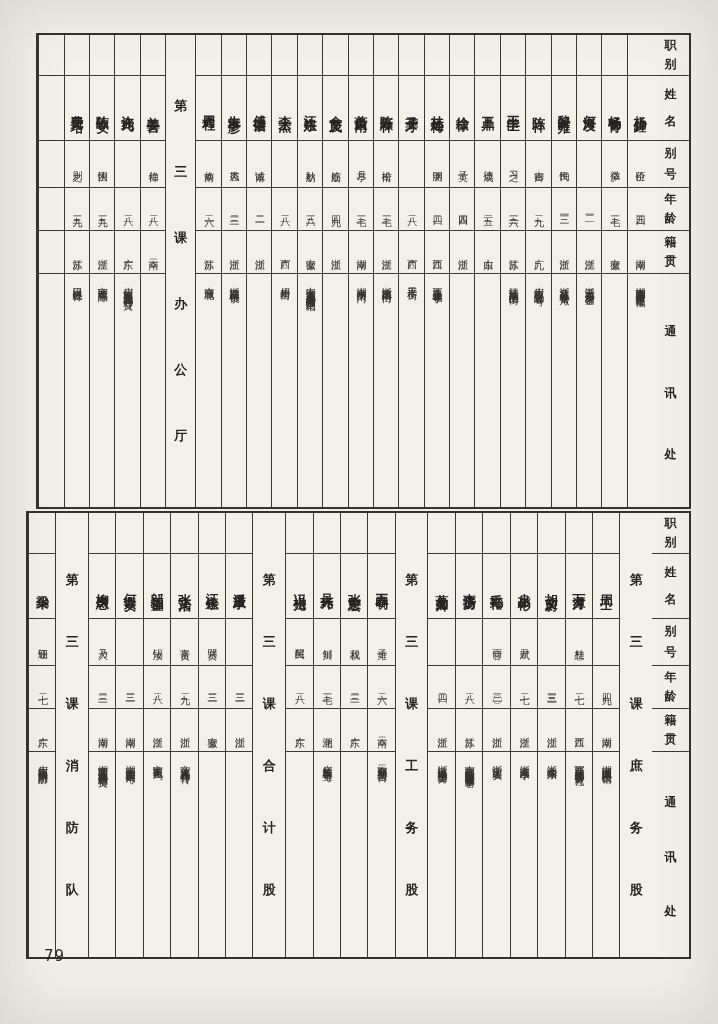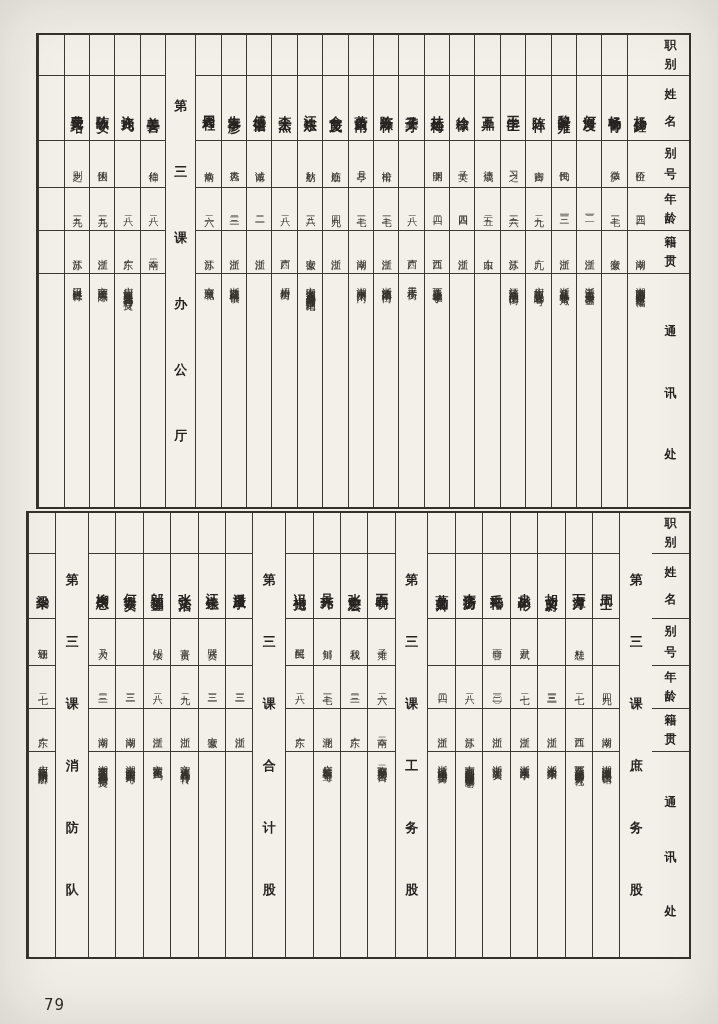--- a/index.html
+++ b/index.html
@@ -60,21 +60,21 @@
     align-items:center;height:100%;width:100%;
   }
   .charstack span{display:block;}
   .hcell .charstack span{font-size:12px;font-weight:bold;}
   .groupcell{
     flex:1 1 auto;border-bottom:none;
   }
   .groupcell .charstack{padding:14px 0;box-sizing:border-box;}
   .groupcell .charstack span{font-size:13px;font-weight:bold;}
   .page-number{
-    position:absolute;left:44px;top:996px;
+    position:absolute;left:44px;top:947px;
     font-size:15px;color:#2c2925;letter-spacing:1px;
     font-family:"DejaVu Sans", sans-serif;
   }
 </style>
 </head>
 <body>
 
 <div class="page">
   <div class="rtable t-top">
       <div class="col header">

